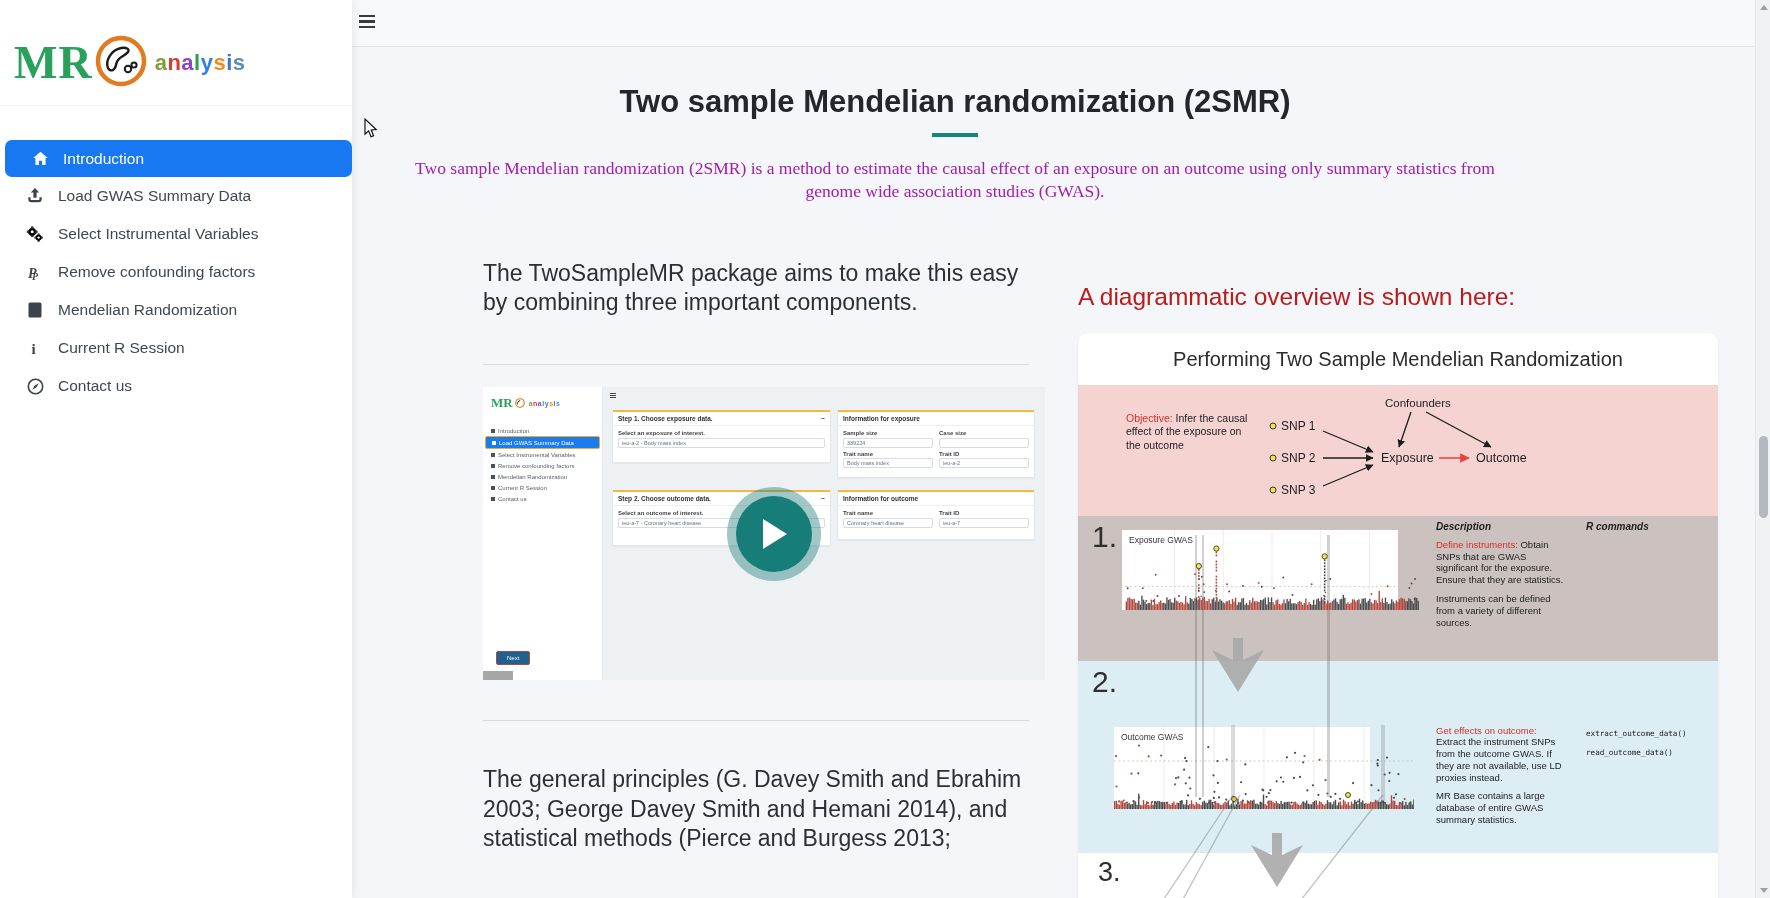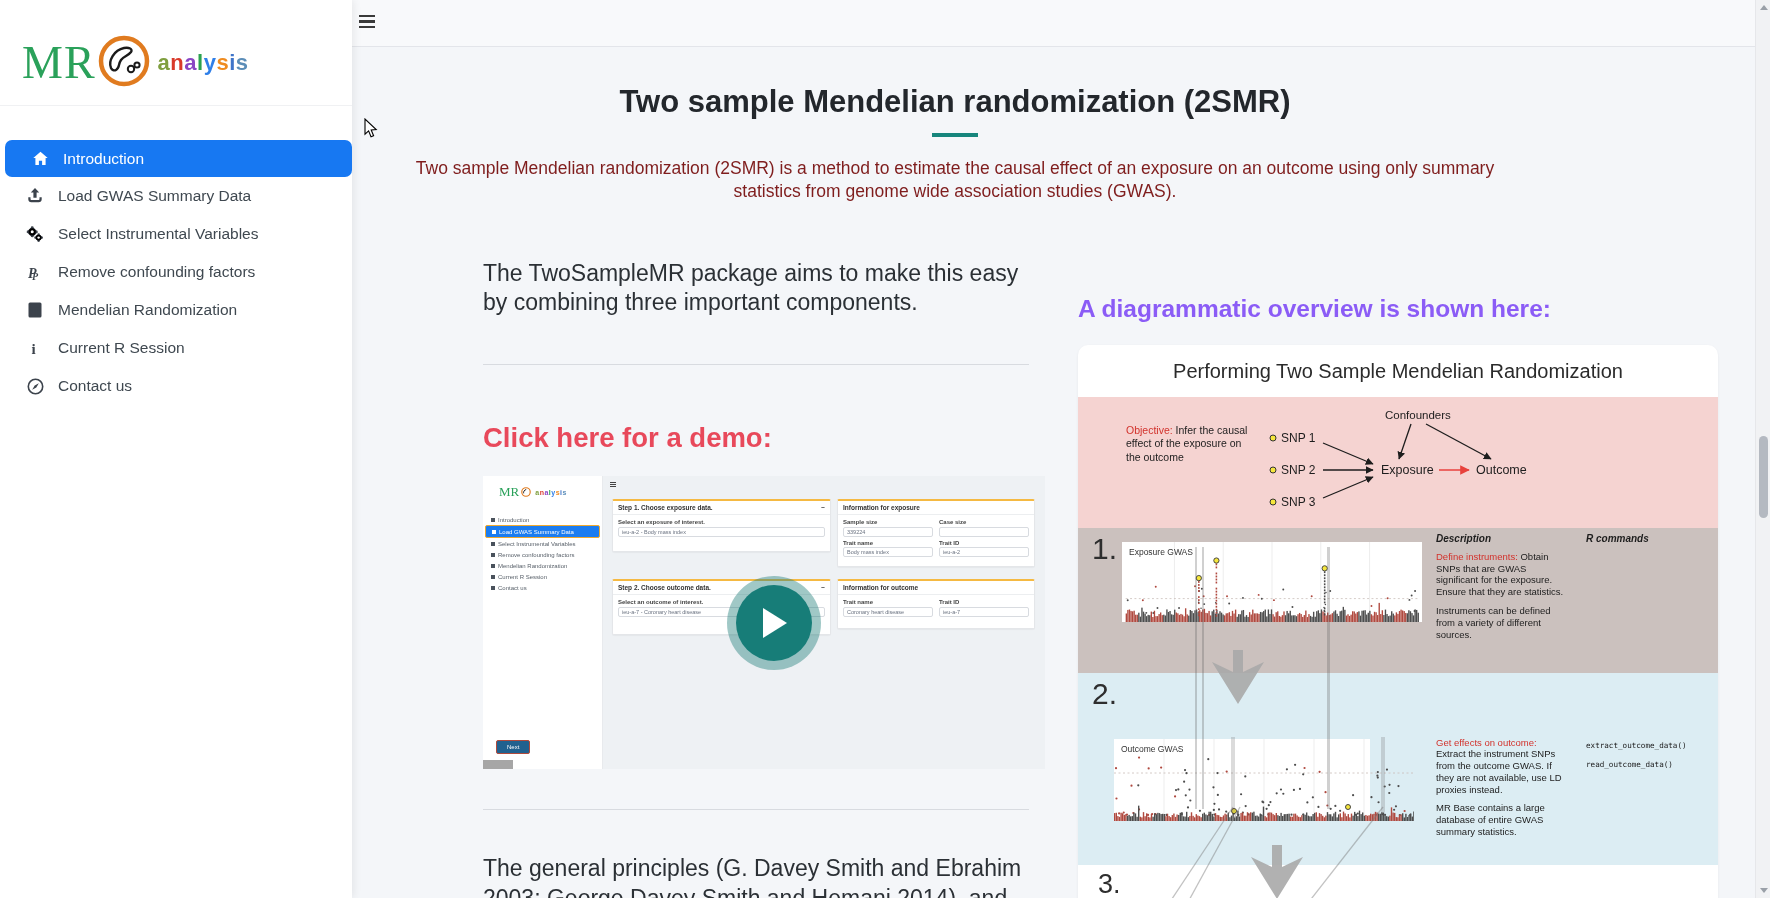--- a/index.html
+++ b/index.html
@@ -3,50 +3,50 @@
 <meta charset="utf-8">
 <style>
   * { margin:0; padding:0; box-sizing:border-box; }
   html,body { width:1770px; height:898px; overflow:hidden; background:#f4f6f9;
     font-family:"Liberation Sans", sans-serif; color:#24292f; }
 
   
   .sidebar { position:fixed; left:0; top:0; width:352px; height:898px; background:#fff;
     z-index:30; box-shadow:2px 0 8px rgba(0,0,0,.07); }
   .logo-wrap { height:106px; padding:20px 0 0 14px; border-bottom:1px solid #f0f1f3; display:flex; align-items:center; }
-  .logo-mr { font-family:"Liberation Serif", serif; font-weight:400; font-size:46px; letter-spacing:1px;margin-left:8px; }
+  .logo-mr { font-family:"Liberation Serif", serif; font-weight:700; font-size:46px; letter-spacing:1px; }
   .bean-ring { margin:0 8px 0 2px; }
   .logo-analysis { font-size:22px; font-weight:700; letter-spacing:.5px; }
   .nav { margin-top:34px; }
   .nav-item { display:flex; align-items:center; gap:14px; height:38px; padding-left:26px;
     font-size:15.5px; color:#3f4850; cursor:pointer; }
   .nav-item .ico { width:18px; height:17px; display:flex; align-items:center; justify-content:center; flex:0 0 18px; }
   .nav-item.active { background:#1778f2; color:#fff; border-radius:7px; margin:0 0 0 5px; height:37px; }
   .nav-item.active svg path, .nav-item.active svg rect, .nav-item.active svg circle, .nav-item.active svg polygon, .nav-item.active svg text { fill:#fff; }
   .ico svg path, .ico svg rect, .ico svg polygon, .ico svg text { fill:#3c434c; }
 
   
   .main { margin-left:352px; height:898px; position:relative; }
   .topbar { height:47px; background:#f8f9fb; border-bottom:1px solid #e3e5ea; position:relative; }
   .burger { position:absolute; left:7px; top:15px; width:16px; cursor:pointer; }
   .burger div { height:2.4px; background:#3a3a3a; margin-bottom:3px; }
   .content { position:relative; padding-left:18px; }
   .hero { width:1170px; text-align:center; margin-top:37px; }
   .hero h1 { font-size:31px; font-weight:700; color:#23272c; }
   .hero .underline { width:46px; height:4px; background:#16857c; margin:13px auto 20px; }
-  .hero .subtitle { font-size:17.5px; line-height:1.33; color:#7f1d1d; padding:0 20px; }
+  .hero .subtitle { font-size:17.5px; line-height:1.33; color:#a21caf; padding:0 20px;font-family:Liberation Serif, serif; }
   .row { display:flex; margin-top:55px; }
   .col-left { margin-left:113px; width:546px; }
   .col-left p { font-size:23px; line-height:1.28; color:#2b3035; }
   .col-left hr { border:none; border-top:1px solid #d8dbe0; }
   .hr1 { margin-top:47px; } .hr2 { margin-top:40px; }
   .demo-h { margin-top:57px; font-size:27.5px; font-weight:700; }
   .footer-p { margin-top:44px; }
   .col-right { margin-left:49px; width:640px; }
-  .col-right h2 { margin-top:36px; font-size:24.5px; font-weight:700; color:#8b5cf6; }
+  .col-right h2 { margin-top:24px; font-size:24.5px; font-weight:400; color:#b91c1c; }
 
   
   .thumb { position:relative; width:562px; height:293px; margin-top:22px; overflow:hidden; cursor:pointer; background:#eef1f4; }
   .t-side { position:absolute; left:0; top:0; width:120px; height:100%; background:#fff; border-right:1px solid #e8eaed; }
   .t-logo { padding:8px 0 0 8px; display:flex; align-items:center; }
   .t-logo .logo-mr { font-size:13px; letter-spacing:0; }
   .t-logo .logo-analysis { font-size:7px; margin-left:2px; }
   .t-nav { margin-top:14px; }
   .t-item { display:flex; align-items:center; gap:3px; font-size:6px; color:#5a626b; padding:2.5px 0 2.5px 8px; }
   .t-item .dot { width:4px; height:4px; background:#4a525c; flex:0 0 4px; }
@@ -76,21 +76,21 @@
   .sec { position:relative; width:100%; }
   .sec-pink { height:131px; background:#f5d3d1; }
   .sec-gray { height:145px; background:#cbc1be; }
   .sec-blue { height:192px; background:#dcedf3; }
   .sec-white { height:70px; background:#fff; }
   .objective { position:absolute; left:48px; top:27px; width:130px; font-size:10.5px; line-height:1.3; color:#1d1d1d; }
   .redlead { color:#d2322c; }
   .stepnum { position:absolute; left:14px; top:4px; font-size:30px; font-weight:300; color:#2e2e2e; }
   .plot { position:absolute; background:#fff; }
   .plot-label { position:absolute; left:7px; top:5px; font-size:8.5px; color:#333; z-index:2; }
-  .p1 { left:44px; top:14px; width:300px; height:80px; }
+  .p1 { left:44px; top:14px; width:276px; height:80px; }
   .p2 { left:36px; top:66px; width:256px; height:82px; }
   .dcol { position:absolute; left:358px; width:132px; font-size:9.5px; line-height:1.24; color:#1d1d1d; }
   .rcol { position:absolute; left:508px; width:128px; }
   .colhead { font-size:10px; font-weight:700; font-style:italic; color:#1d1d1d; margin-bottom:6px; }
   .rcol pre { font-family:"DejaVu Sans Mono","Liberation Mono",monospace; font-size:7.6px; line-height:1.3; color:#1a1a1a; }
   .dcol p { margin-bottom:7px; }
   .vline { position:absolute; background:rgba(100,100,100,.30); z-index:1; }
   .arrow-svg { position:absolute; z-index:3; }
   .overlay-lines { position:absolute; left:0; top:0; z-index:2; pointer-events:none; }
 
@@ -222,21 +222,20 @@
       <h1>Two sample Mendelian randomization (2SMR)</h1>
       <div class="underline"></div>
       <div class="subtitle">Two sample Mendelian randomization (2SMR) is a method to estimate the causal effect of an exposure on an outcome using only summary statistics from genome wide association studies (GWAS).</div>
     </div>
 
     <div class="row">
 
       <div class="col-left">
         <p>The TwoSampleMR package aims to make this easy by combining three important components.</p>
         <hr class="hr1">
-        <h2 class="demo-h" style="color: rgb(232, 73, 91);">Click here for a demo:</h2>
 
         <div class="thumb">
           <div class="t-side">
             <div class="t-logo">
               <span class="logo-mr" style="color: rgb(42, 161, 90);">MR</span>
               <svg width="10" height="10" viewBox="0 0 52 52" style="margin:0 2px;">
                   <circle cx="26" cy="26" r="22" fill="#fff" stroke="#e07b1f" stroke-width="6"></circle>
                   <path d="M14 33 C11 26 17 15 27 13" fill="none" stroke="#1a1a1a" stroke-width="5"></path>
                 </svg>
               <span class="logo-analysis">

